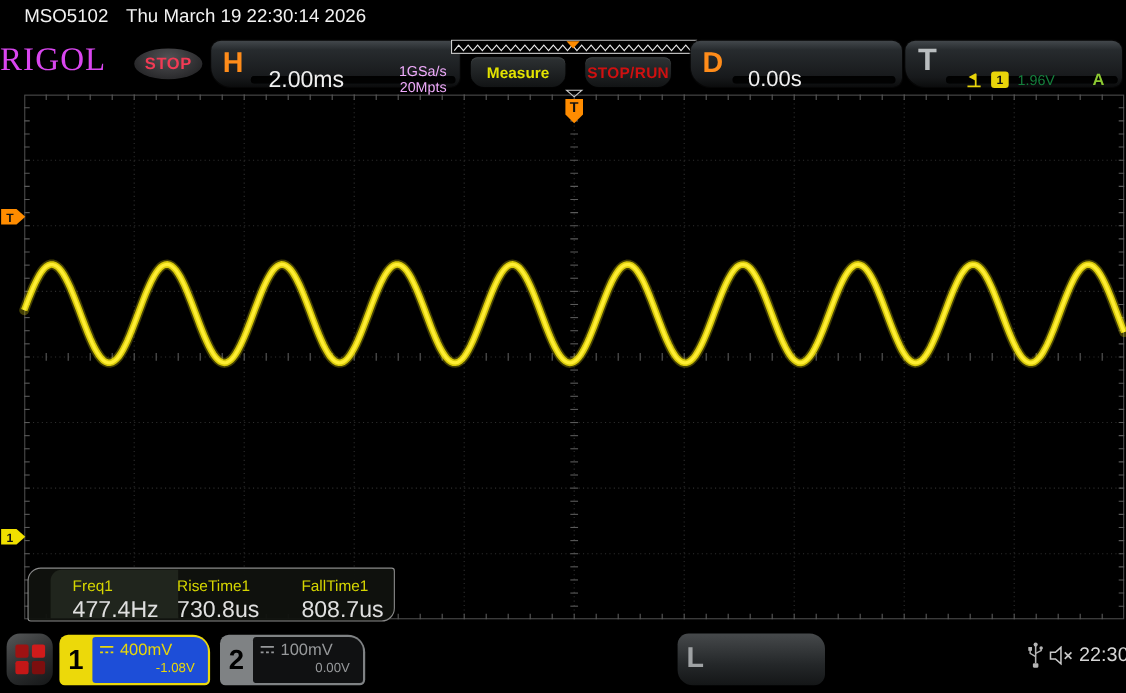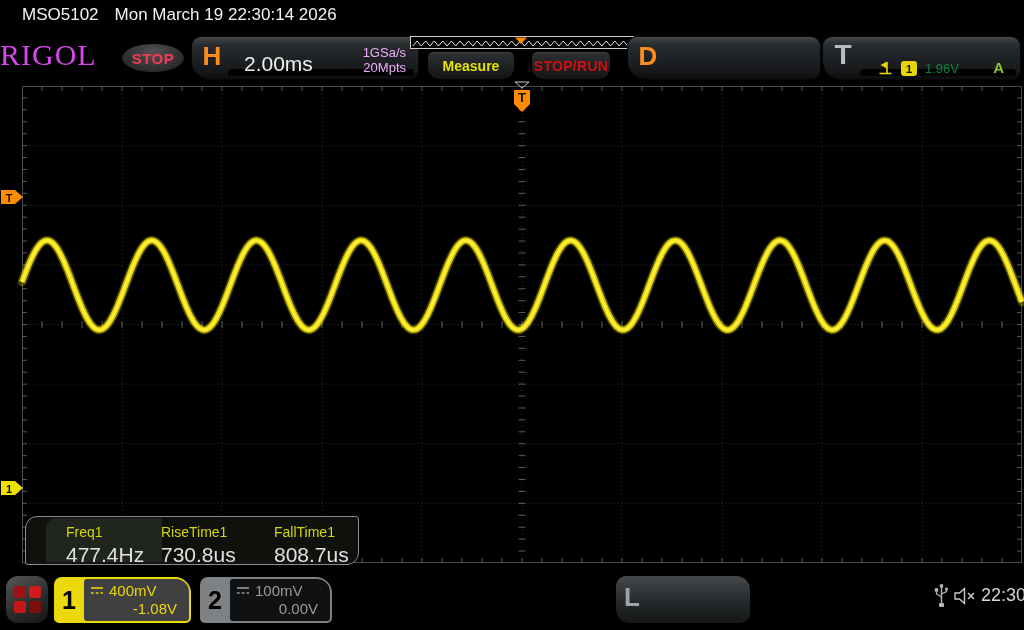--- a/index.html
+++ b/index.html
@@ -19,21 +19,21 @@
         letter-spacing:.5px;}
   .panel{position:absolute;background:linear-gradient(180deg,#43484c 0%,#272b2e 20%,#17191b 80%,#0b0c0d 100%);
         border-radius:9px 9px 8px 18px;box-shadow:0 0 0 1px #060606;}
   .hpanel{left:192px;top:37px;width:226px;height:42px;}
   .dpanel{left:628px;top:37px;width:192px;height:42px;}
   .tpanel{left:823px;top:37px;width:197px;height:42px;}
   .plabel{position:absolute;left:6px;top:4px;width:28px;text-align:center;
         font-size:26px;font-weight:bold;color:#ff8c1a;}
   .tpanel .plabel{color:#b9bdbf;font-size:28px;top:2px;}
   .well{position:absolute;top:3px;bottom:3px;background:#030404;border-radius:6px;
-        box-shadow:inset 0 2px 7px #000;display:flex;align-items:flex-end;margin-top:29px;}
+        box-shadow:inset 0 2px 7px #000;display:flex;align-items:center;margin-top:29px;}
   .hwell{left:36px;right:4px;}
   .hscale{color:#f0f0f0;font-size:21px;margin-left:16px;flex:1;}
   .hrates{color:#f0abfc;font-size:13px;text-align:right;line-height:1.15;margin-right:8px;}
   .dwell{left:38px;right:6px;}
   .dvalue{color:#f0f0f0;font-size:20px;margin-left:14px;}
   .twell{left:37px;right:4px;gap:8px;padding-left:18px;}
   .tbadge{width:16px;height:15px;background:#e8d40a;border-radius:3px;color:#111;
         font-size:11px;font-weight:bold;display:flex;align-items:center;justify-content:center;}
   .tlevel{color:#15803d;font-size:13px;}
   .tmode{color:#8bc832;font-size:15px;font-weight:bold;margin-left:auto;margin-right:12px;}
@@ -62,44 +62,44 @@
         border-radius:12px;display:flex;align-items:center;justify-content:center;cursor:pointer;}
   .menugrid{display:grid;grid-template-columns:12px 12px;grid-template-rows:12px 12px;gap:3px;}
   .menugrid span{border-radius:2px;}
   .sq1{background:#9e1212;} .sq2{background:#d01b1b;} .sq3{background:#c41717;} .sq4{background:#7c0e0e;}
 
   .ch{position:absolute;top:577px;height:46px;border-radius:8px 16px 5px 5px;cursor:pointer;}
   .ch1{left:54px;width:137px;background:#ecd90a;}
   .ch2{left:200px;width:132px;background:#7f8284;}
   .chnum{position:absolute;left:0;top:0;width:30px;height:100%;display:flex;align-items:center;
         justify-content:center;font-size:25px;font-weight:bold;color:#000;}
-  .chbody{position:absolute;left:30px;top:2px;right:2px;bottom:2px;background:#404040;
+  .chbody{position:absolute;left:30px;top:2px;right:2px;bottom:2px;background:#1d4ed8;
         border-radius:3px 13px 3px 3px;padding:3px 8px 0 6px;box-sizing:border-box;}
   .ch1 .chbody{color:#e8d70a;}
   .ch2 .chbody{background:#101112;color:#97999b;}
   .chline1{display:flex;align-items:center;gap:5px;font-size:15px;}
-  .chline2{text-align:right;font-size:15px;margin-top:1px;padding-right:4px;}
+  .chline2{text-align:right;font-size:12px;margin-top:1px;padding-right:4px;}
 
   .lpanel{position:absolute;left:616px;top:576px;width:134px;height:47px;cursor:pointer;
         background:linear-gradient(180deg,#46494b,#242729 60%,#141617);border-radius:10px 14px 10px 14px;}
   .llabel{position:absolute;left:8px;top:6px;font-size:26px;font-weight:bold;color:#9fa2a4;}
   .lbody{position:absolute;left:30px;top:3px;right:4px;bottom:3px;background:#060707;border-radius:6px;
         color:#aeb0b2;font-size:11px;letter-spacing:.5px;display:flex;flex-direction:column;
         justify-content:center;padding-left:9px;line-height:1.45;white-space:pre;}
   .usb-icon{position:absolute;left:933px;top:583px;}
   .mute-icon{position:absolute;left:953px;top:587px;}
   .clock{position:absolute;left:981px;top:585px;color:#d5d5d5;font-size:18px;}
 </style>
 </head>
 <body>
 
 <div id="screen">
 
   <div class="topbar">
-    <span class="model">MSO5102</span><span>Mon March 19 22:30:14 2026</span>
+    <span class="model">MSO5102</span><span>Thu March 19 22:30:14 2026</span>
   </div>
 
   <div class="logo">RIGOL</div>
   <div class="stopbadge">STOP</div>
 
   <div class="panel hpanel">
     <div class="plabel">H</div>
     <div class="well hwell">
       <div class="hscale">2.00ms</div>
       <div class="hrates">
@@ -113,20 +113,23 @@
       <rect x="0.5" y="0.5" width="223" height="12" fill="#000" stroke="#cfcfcf" stroke-width="1"></rect>
       <path d="M3,10L7.0,5L11.3,10L15.6,5L19.9,10L24.2,5L28.5,10L32.8,5L37.1,10L41.4,5L45.7,10L50.0,5L54.3,10L58.6,5L62.9,10L67.2,5L71.5,10L75.8,5L80.1,10L84.4,5L88.7,10L93.0,5L97.3,10L101.6,5L105.9,10L110.2,5L114.5,10L118.8,5L123.1,10L127.4,5L131.7,10L136.0,5L140.3,10L144.6,5L148.9,10L153.2,5L157.5,10L161.8,5L166.1,10L170.4,5L174.7,10L179.0,5L183.3,10L187.6,5L191.9,10L196.2,5L200.5,10L204.8,5L209.1,10L213.4,5L217.7,10" fill="none" stroke="#e8e8e8" stroke-width="1"></path>
       <polygon points="105,1.5 117,1.5 111,8" fill="#ff8c00"></polygon>
     </svg>
 
   <div class="btn measure">Measure</div>
   <div class="btn stoprun">STOP/RUN</div>
 
   <div class="panel dpanel">
     <div class="plabel">D</div>
+    <div class="well dwell">
+      <div class="dvalue">0.00s</div>
+    </div>
   </div>
 
   <div class="panel tpanel">
     <div class="plabel">T</div>
     <div class="well twell">
       <svg width="15" height="16" viewBox="0 0 15 16">
         <line x1="1.5" y1="13.5" x2="13.5" y2="13.5" stroke="#e8d40a" stroke-width="1.6"></line>
         <line x1="9" y1="13.5" x2="9" y2="2" stroke="#e8d40a" stroke-width="1.6"></line>
         <polygon points="9,1.5 9,8.5 2.5,5" fill="#e8d40a"></polygon>
       </svg>

